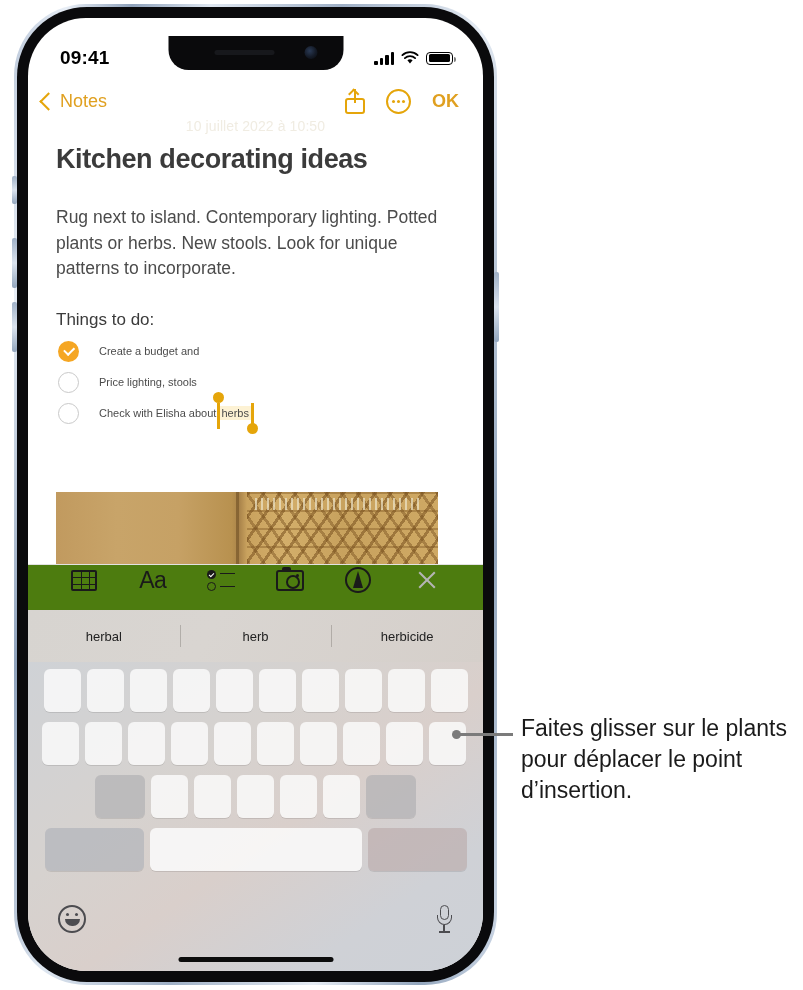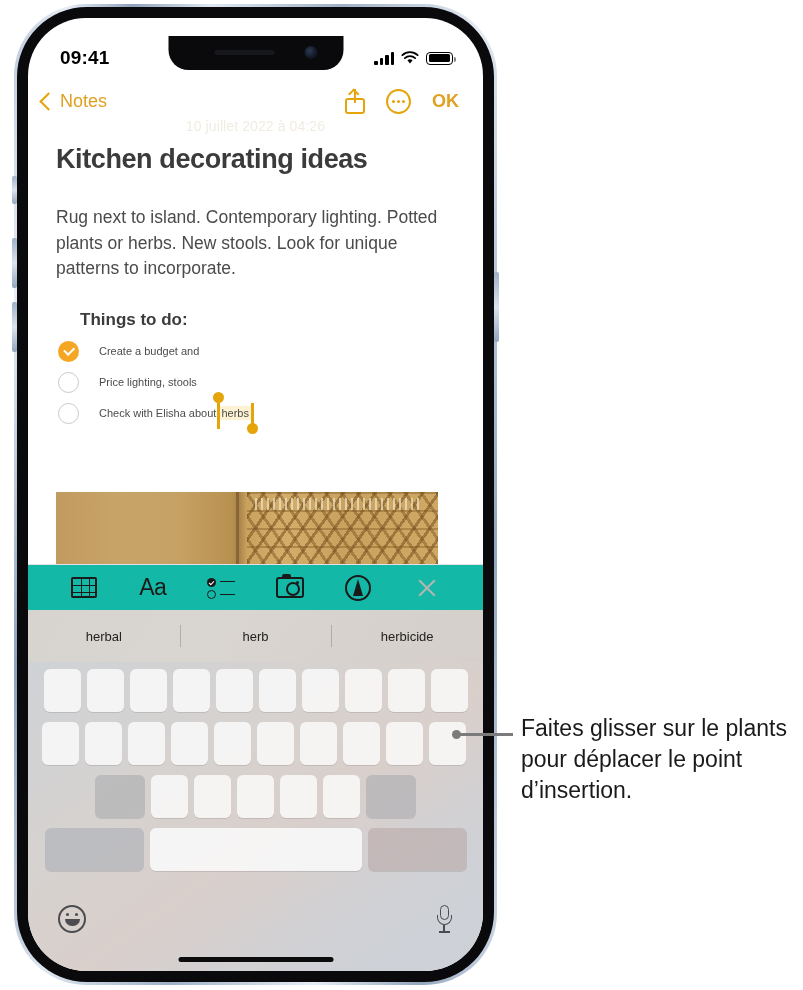--- a/index.html
+++ b/index.html
@@ -113,21 +113,21 @@
   .note-date {
     position: absolute; top: 100px; left: 0; width: 455px;
     text-align: center; font-size: 14px; color: #f0ece2; z-index: 5;
     letter-spacing: .1px;
   }
 
   
   .note-body { position: absolute; left: 0; top: 112px; width: 455px; padding: 0 28px; z-index: 10; }
   .note-title { font-size: 27px; font-weight: 700; color: #3b3b3b; letter-spacing: -0.4px; margin-top: 14px; }
   .note-para { margin-top: 30px; font-size: 17.5px; line-height: 25.5px; color: #4b4b4b; }
-  .todo-head { margin-top: 28px; font-size: 17px; font-weight: 700; color: #3b3b3b; margin-left: 24px; }
+  .todo-head { margin-top: 28px; font-size: 17px; font-weight: 400; color: #3b3b3b; }
   .todo-list { margin-top: 6px; }
   .todo-row { display: flex; align-items: center; height: 31px; }
   .cbx { width: 21px; height: 21px; border-radius: 50%; flex: 0 0 auto; margin-left: 2px; }
   .cbx.off { border: 1.6px solid #c9c9c9; background: #fff; }
   .cbx.on { background: #F5A623; display:flex; align-items:center; justify-content:center; }
   .cbx.on::after { content:""; width:8px; height:4.5px; border-left:2px solid #fff; border-bottom:2px solid #fff;
     transform: rotate(-45deg) translate(1px,-1px); }
   .todo-text { margin-left: 20px; font-size: 11px; color: #4b4b4b; white-space: nowrap; }
   .sel-wrap { position: relative; display: inline-block; }
   .sel-hl { background: #fdf2d4; padding: 1px 2px; }
@@ -153,22 +153,22 @@
       repeating-linear-gradient(125deg, rgba(120,80,30,.55) 0 3px, transparent 3px 13px),
       repeating-linear-gradient(55deg, rgba(120,80,30,.45) 0 3px, transparent 3px 13px),
       repeating-linear-gradient(180deg, rgba(140,100,45,.5) 0 2px, transparent 2px 18px);
   }
   .note-photo .pat2 { position:absolute; left:52%; top:6px; right:4%; height:12px;
     background: repeating-linear-gradient(90deg, rgba(235,225,195,.75) 0 2px, transparent 2px 6px); }
 
   
   .fmt-bar {
     position:absolute; left:0; top: 546px; width: 455px; height: 46px;
-    background: #14b8a6; border-top: 1px solid #e2e2e2;
-    display:flex; align-items:center; justify-content: space-around;
+    background: #4d7c0f; border-top: 1px solid #e2e2e2;
+    display:flex; align-items:flex-start; justify-content: space-around;
     padding: 0 22px; z-index: 20;
   }
   .fmt-btn { width: 34px; height: 30px; display:flex; align-items:center; justify-content:center; cursor:pointer; }
   .i-table { width:26px; height:21px; border:2px solid #1a1a1a; border-radius:2px; position:relative; }
   .i-table::before { content:""; position:absolute; left:0; right:0; top:5.5px; height:0; border-top:1.8px solid #1a1a1a; }
   .i-table::after { content:""; position:absolute; left:0; right:0; top:12.5px; height:0; border-top:1.8px solid #1a1a1a; }
   .i-table i { position:absolute; top:0; bottom:0; left:7.5px; width:0; border-left:1.8px solid #1a1a1a; }
   .i-table i:last-child { left:15.5px; }
   .i-aa { font-size: 23px; color:#1a1a1a; font-family:"Liberation Sans",sans-serif; letter-spacing:-.5px; }
   .i-check { width: 28px; height: 22px; position: relative; }
@@ -305,21 +305,21 @@
         </div>
         <div class="ic-more">
             <i></i>
             <i></i>
             <i></i>
           </div>
         <div class="nav-ok">OK</div>
       </div>
     </div>
 
-    <div class="note-date">10 juillet 2022 à 04:26</div>
+    <div class="note-date">10 juillet 2022 à 10:50</div>
 
     <div class="note-body">
       <div class="note-title">Kitchen decorating ideas</div>
       <div class="note-para">Rug next to island. Contemporary lighting. Potted plants or herbs. New stools. Look for unique patterns to incorporate.</div>
       <div class="todo-head">Things to do:</div>
 
       <div class="todo-list">
         <div class="todo-row">
           <span class="cbx on"></span>
           <span class="todo-text">Create a budget and</span>

